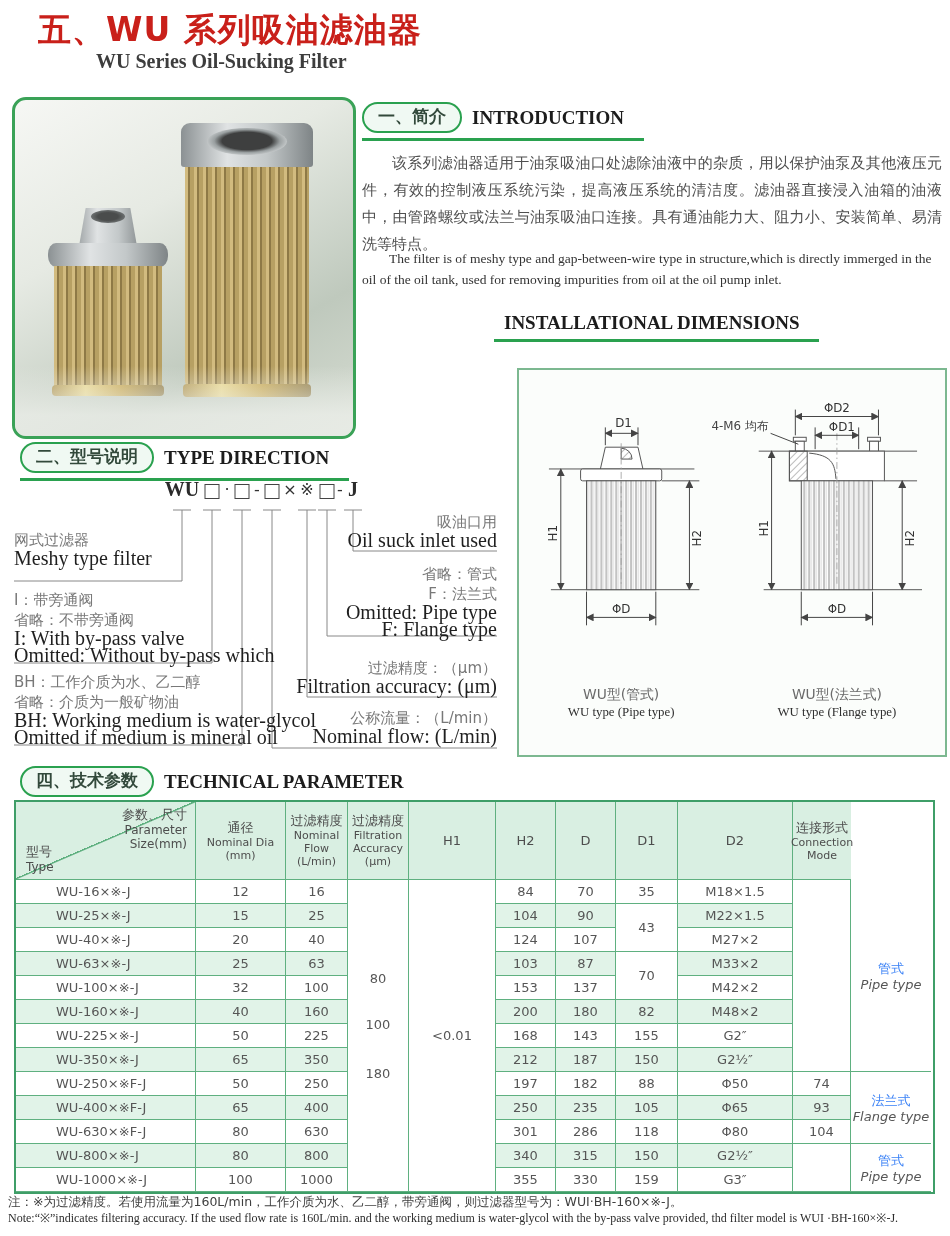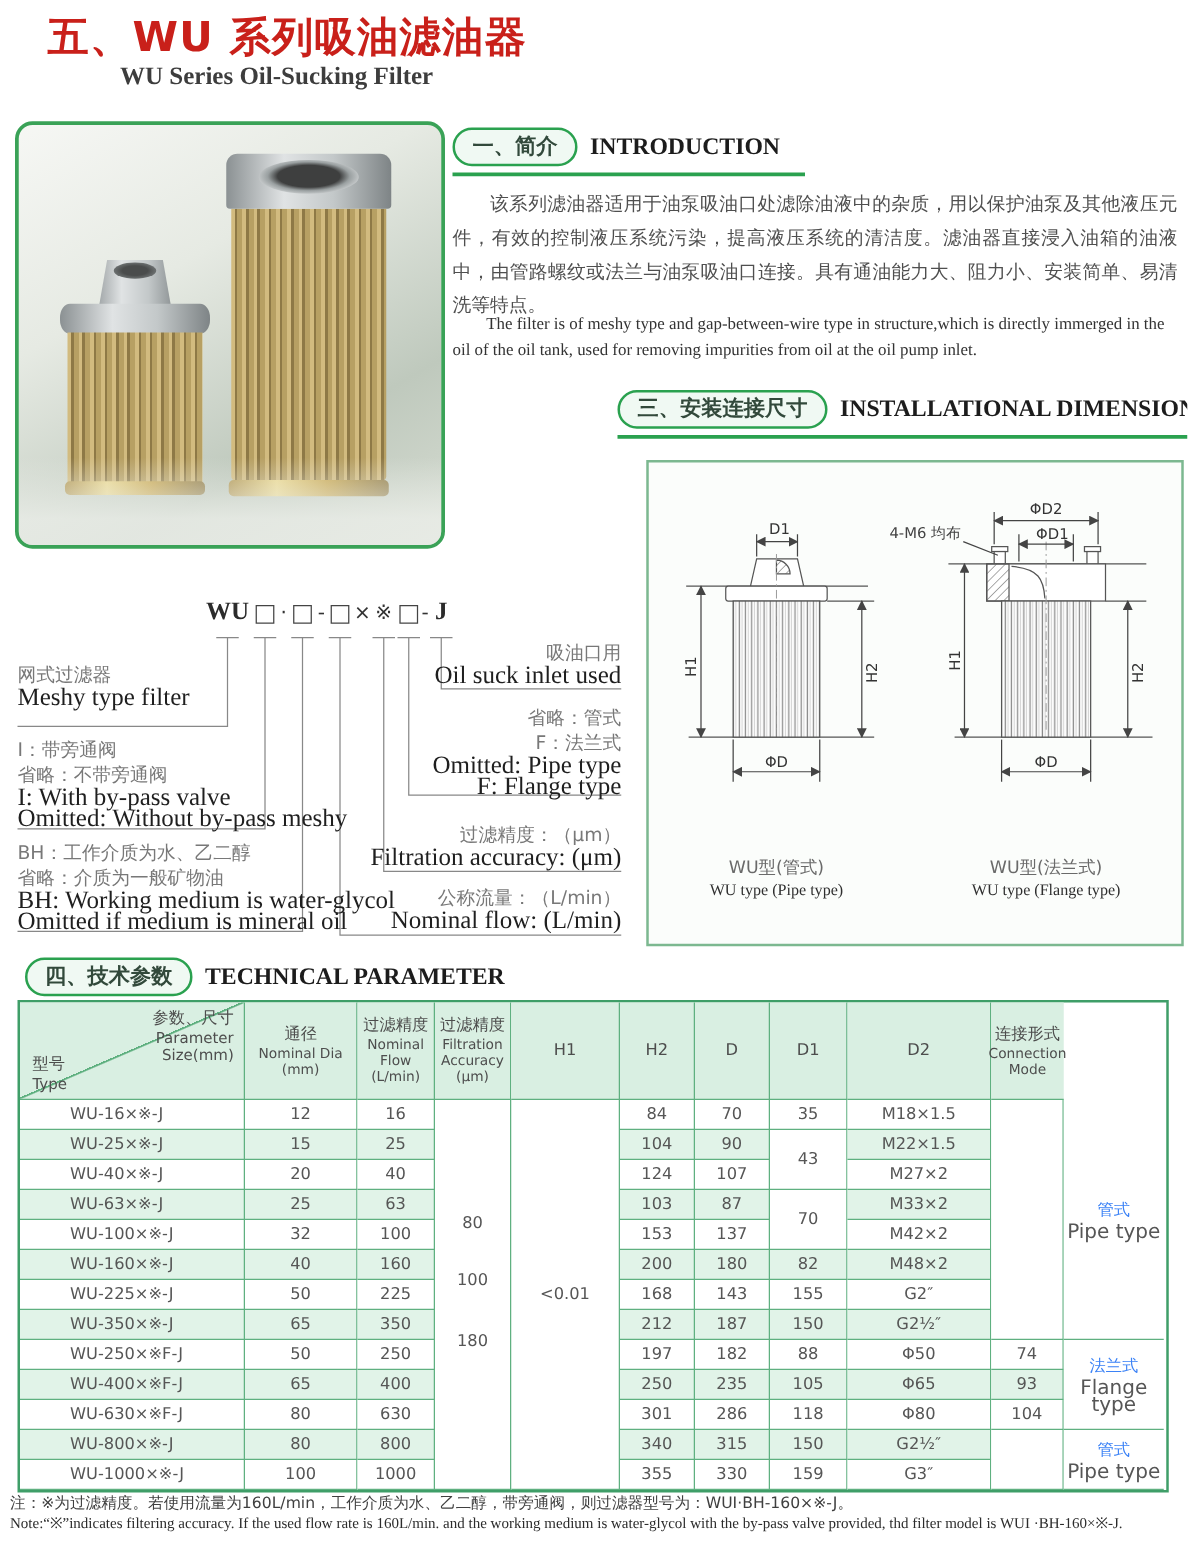--- a/index.html
+++ b/index.html
@@ -91,21 +91,21 @@
   .corner .c-cn{font-size:13px;line-height:16px;}
   .td{border-right:1px solid #5fb080;border-bottom:1px solid #5fb080;box-sizing:border-box;
       display:flex;align-items:center;justify-content:center;font-size:13px;color:#565656;
       background:#fff;overflow:hidden;}
   .td.stripe{background:#e1f3e8;}
   .td.merged{background:#fff;}
   .td.col-type{justify-content:flex-start;padding-left:40px;}
   .td.multi{position:relative;display:block;}
   .multi-v{position:absolute;left:0;width:100%;height:24px;line-height:24px;text-align:center;}
   .mode-cn{font-size:13px;line-height:18px;text-align:center;color:#3b82f6;}
-  .mode-en{font-size:16px;line-height:14px;text-align:center;color:#565656;}
+  .mode-en{font-size:13px;line-height:14px;text-align:center;color:#565656;font-style:italic;}
   .mode-wrap{display:flex;flex-direction:column;align-items:center;justify-content:center;}
 
   
   .note-cn{position:absolute;left:8px;top:1194px;width:936px;font-size:12.5px;color:#3f3f3f;}
   .note-en{position:absolute;left:8px;top:1211px;width:936px;font-size:12px;line-height:15px;color:#2c2c2c;
            font-family:"Liberation Serif","DejaVu Serif",serif;padding-left:35px;text-indent:-35px;}
 
   
   .dimtxt{font-size:12px;fill:#333;}
   .dimtxt-cn{font-size:12px;fill:#444;}
@@ -137,21 +137,20 @@
   </div>
 
   <div class="sec" style="left:362px;top:102px;">
     <span class="pill">一、简介</span>
     <span class="sec-en">INTRODUCTION</span>
   </div>
   <div class="intro-cn">该系列滤油器适用于油泵吸油口处滤除油液中的杂质，用以保护油泵及其他液压元件，有效的控制液压系统污染，提高液压系统的清洁度。滤油器直接浸入油箱的油液中，由管路螺纹或法兰与油泵吸油口连接。具有通油能力大、阻力小、安装简单、易清洗等特点。</div>
   <div class="intro-en">The filter is of meshy type and gap-between-wire type in structure,which is directly immerged in the oil of the oil tank, used for removing impurities from oil at the oil pump inlet.</div>
 
   <div class="sec" style="left:494px;top:312px;">
-    <span class="pill">三、安装连接尺寸</span>
     <span class="sec-en">INSTALLATIONAL DIMENSIONS</span>
   </div>
 
   <div class="inst">
     <svg viewBox="0 0 426 385" width="426" height="381">
       <defs>
         <marker id="ar" viewBox="0 0 10 10" refX="9" refY="5" markerWidth="8" markerHeight="8" orient="auto-start-reverse">
           <path d="M0,0 L10,5 L0,10 z" fill="#444"></path>
         </marker>
         <pattern id="pleat" width="5" height="8" patternUnits="userSpaceOnUse">
@@ -225,20 +224,24 @@
       <text class="dimtxt" x="324" y="62" text-anchor="middle">ΦD1</text>
       <text class="dimtxt-cn" x="250" y="61" text-anchor="end">4-M6 均布</text>
       <text class="dimtxt" x="249" y="160" transform="rotate(-90 249 160)" text-anchor="middle">H1</text>
       <text class="dimtxt" x="397" y="170" transform="rotate(-90 397 170)" text-anchor="middle">H2</text>
       <text class="dimtxt" x="319" y="246" text-anchor="middle">ΦD</text>
       <text class="cap-cn" x="319" y="332" text-anchor="middle">WU型(法兰式)</text>
       <text class="cap-en" x="319" y="350" text-anchor="middle">WU type (Flange type)</text>
     </svg>
   </div>
 
+  <div class="sec" style="left:20px;top:442px;">
+    <span class="pill">二、型号说明</span>
+    <span class="sec-en">TYPE DIRECTION</span>
+  </div>
 
   <div class="tdg" id="tdg">
     <svg width="512" height="300" viewBox="0 0 512 300">
       <g stroke="#888" stroke-width="1" fill="none">
         <line x1="173" y1="40" x2="191" y2="40"></line>
         <line x1="203" y1="40" x2="221" y2="40"></line>
         <line x1="233" y1="40" x2="251" y2="40"></line>
         <line x1="263" y1="40" x2="281" y2="40"></line>
         <line x1="298" y1="40" x2="316" y2="40"></line>
         <line x1="318" y1="40" x2="336" y2="40"></line>
@@ -267,21 +270,21 @@
       </div>
     <div id="type-labels">
         <div class="tlabel" style="top: 60px;">
           <div class="cnline">网式过滤器</div>
           <div class="enline">Meshy type filter</div>
         </div>
         <div class="tlabel" style="top: 120px;">
           <div class="cnline">I：带旁通阀</div>
           <div class="cnline">省略：不带旁通阀</div>
           <div class="enline">I: With by-pass valve</div>
-          <div class="enline">Omitted: Without by-pass meshy</div>
+          <div class="enline">Omitted: Without by-pass which</div>
         </div>
         <div class="tlabel" style="top: 202px;">
           <div class="cnline">BH：工作介质为水、乙二醇</div>
           <div class="cnline">省略：介质为一般矿物油</div>
           <div class="enline">BH: Working medium is water-glycol</div>
           <div class="enline">Omitted if medium is mineral oil</div>
         </div>
         <div class="rlabel" style="top: 42px; right: 15px;">
           <div class="cnline">吸油口用</div>
           <div class="enline">Oil suck inlet used</div>

